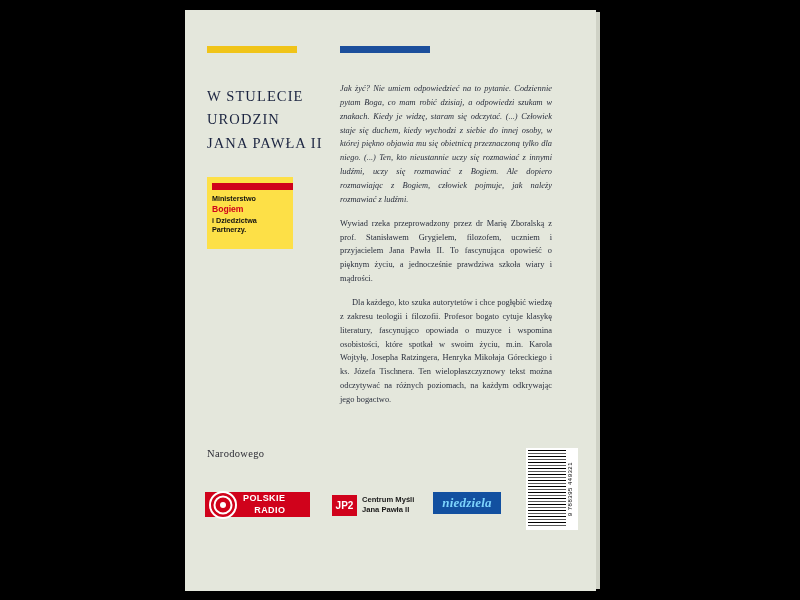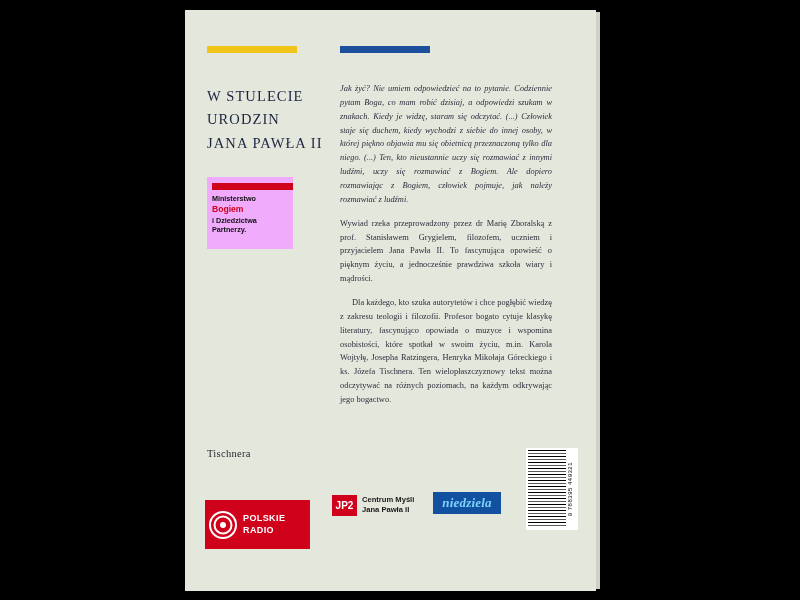--- a/index.html
+++ b/index.html
@@ -67,21 +67,21 @@
     font-size: 14.5px;
     line-height: 1.62;
     letter-spacing: 1.1px;
     color: #1b2440;
     text-transform: uppercase;
     font-weight: 400;
   }
   #ministry-logo {
     margin-top: 22px;
     width: 86px;
-    background: #f0abfc;
+    background: #fde047;
     padding: 6px 0 14px 5px;
     box-sizing: border-box;
   }
   #ministry-redbar {
     width: 100%;
     height: 7px;
     background: #d0021b;
     margin-bottom: 4px;
   }
   #ministry-logo .ml {
@@ -109,26 +109,27 @@
     position: absolute;
     left: 20px;
     top: 478px;
     width: 320px;
     height: 40px;
   }
   
   #logo-pr {
     position: absolute;
     left: 0px;
-    top: 12px;
+    top: 4px;
     width: 105px;
-    height: 49px;
+    height: 25px;
     background: #d0021b;
     display: flex;
     align-items: center;
+    text-align: right;
   }
   #pr-mark {
     width: 33px;
     height: 33px;
     margin-left: 1px;
     position: relative;
   }
   #pr-mark .ring {
     position: absolute;
     border: 2.2px solid #ffffff;
@@ -270,21 +271,21 @@
 
       <div id="ministry-logo">
         <div id="ministry-redbar"></div>
         <div class="ml">Ministerstwo</div>
         <div class="ml k">Bogiem</div>
         <div class="ml">i Dziedzictwa</div>
         <div class="ml">Partnerzy.</div>
       </div>
     </div>
 
-    <div id="partners-label">Tischnera</div>
+    <div id="partners-label">Narodowego</div>
 
     <div id="partners-row">
 
       <div id="logo-pr">
         <div id="pr-mark">
           <div class="ring r1"></div>
           <div class="ring r2"></div>
           <div class="ring r3"></div>
         </div>
         <div id="pr-text">

